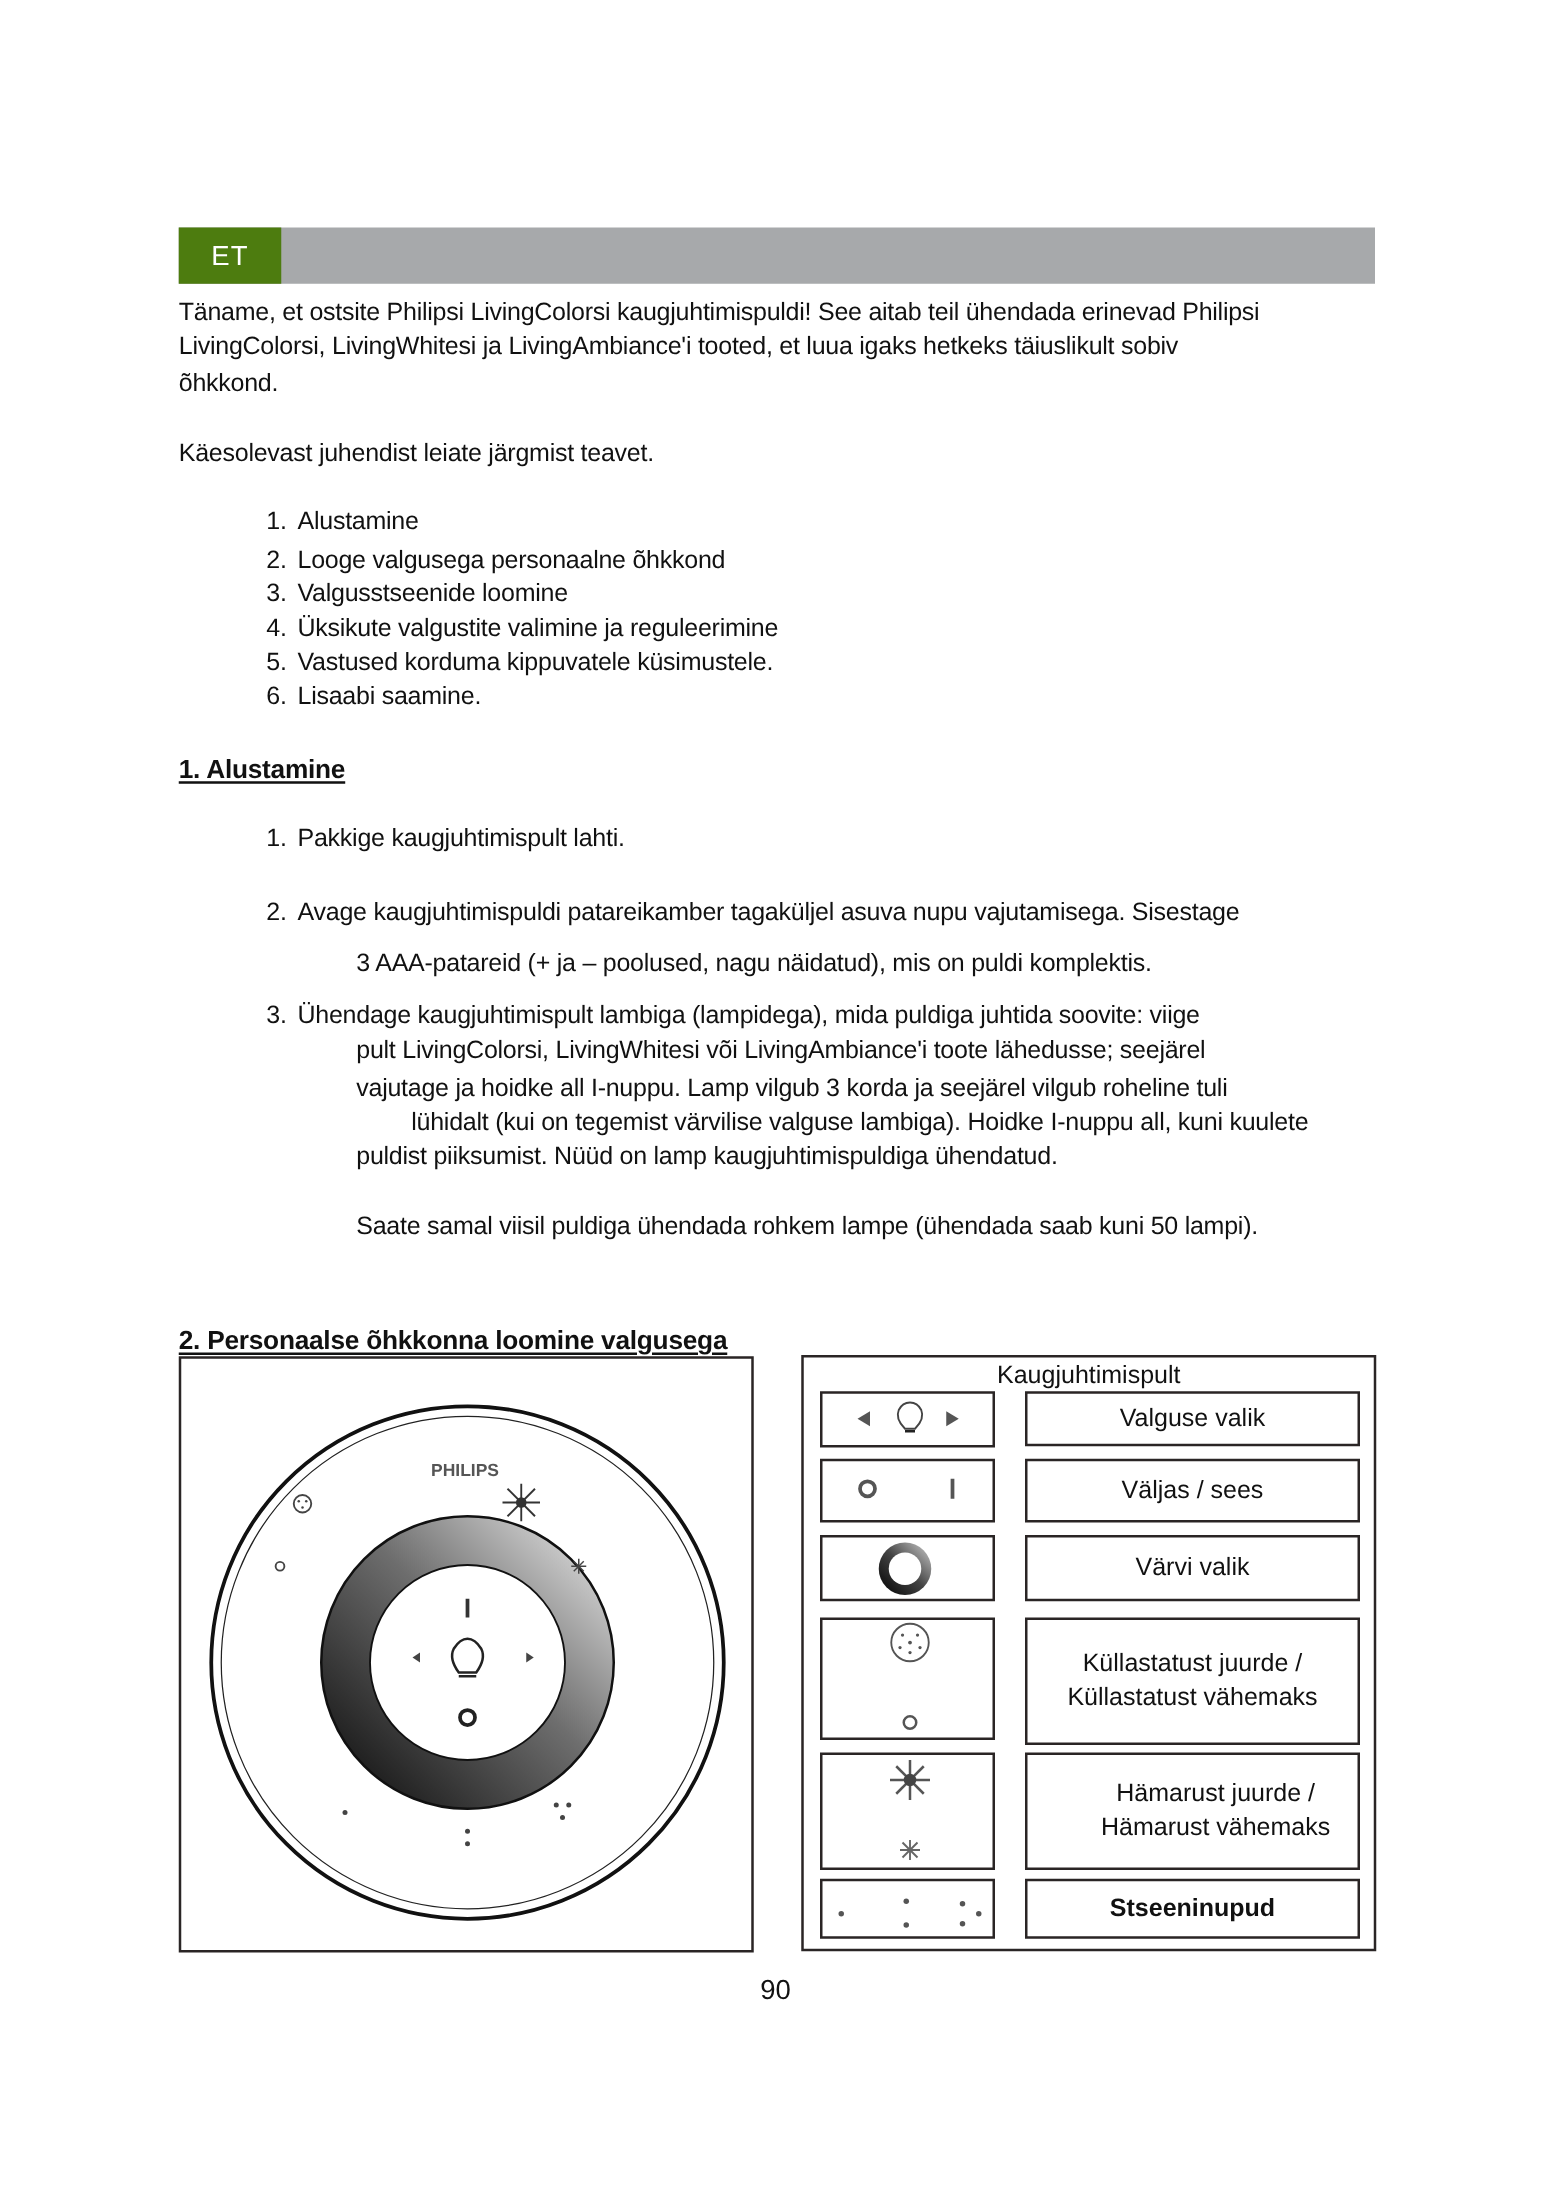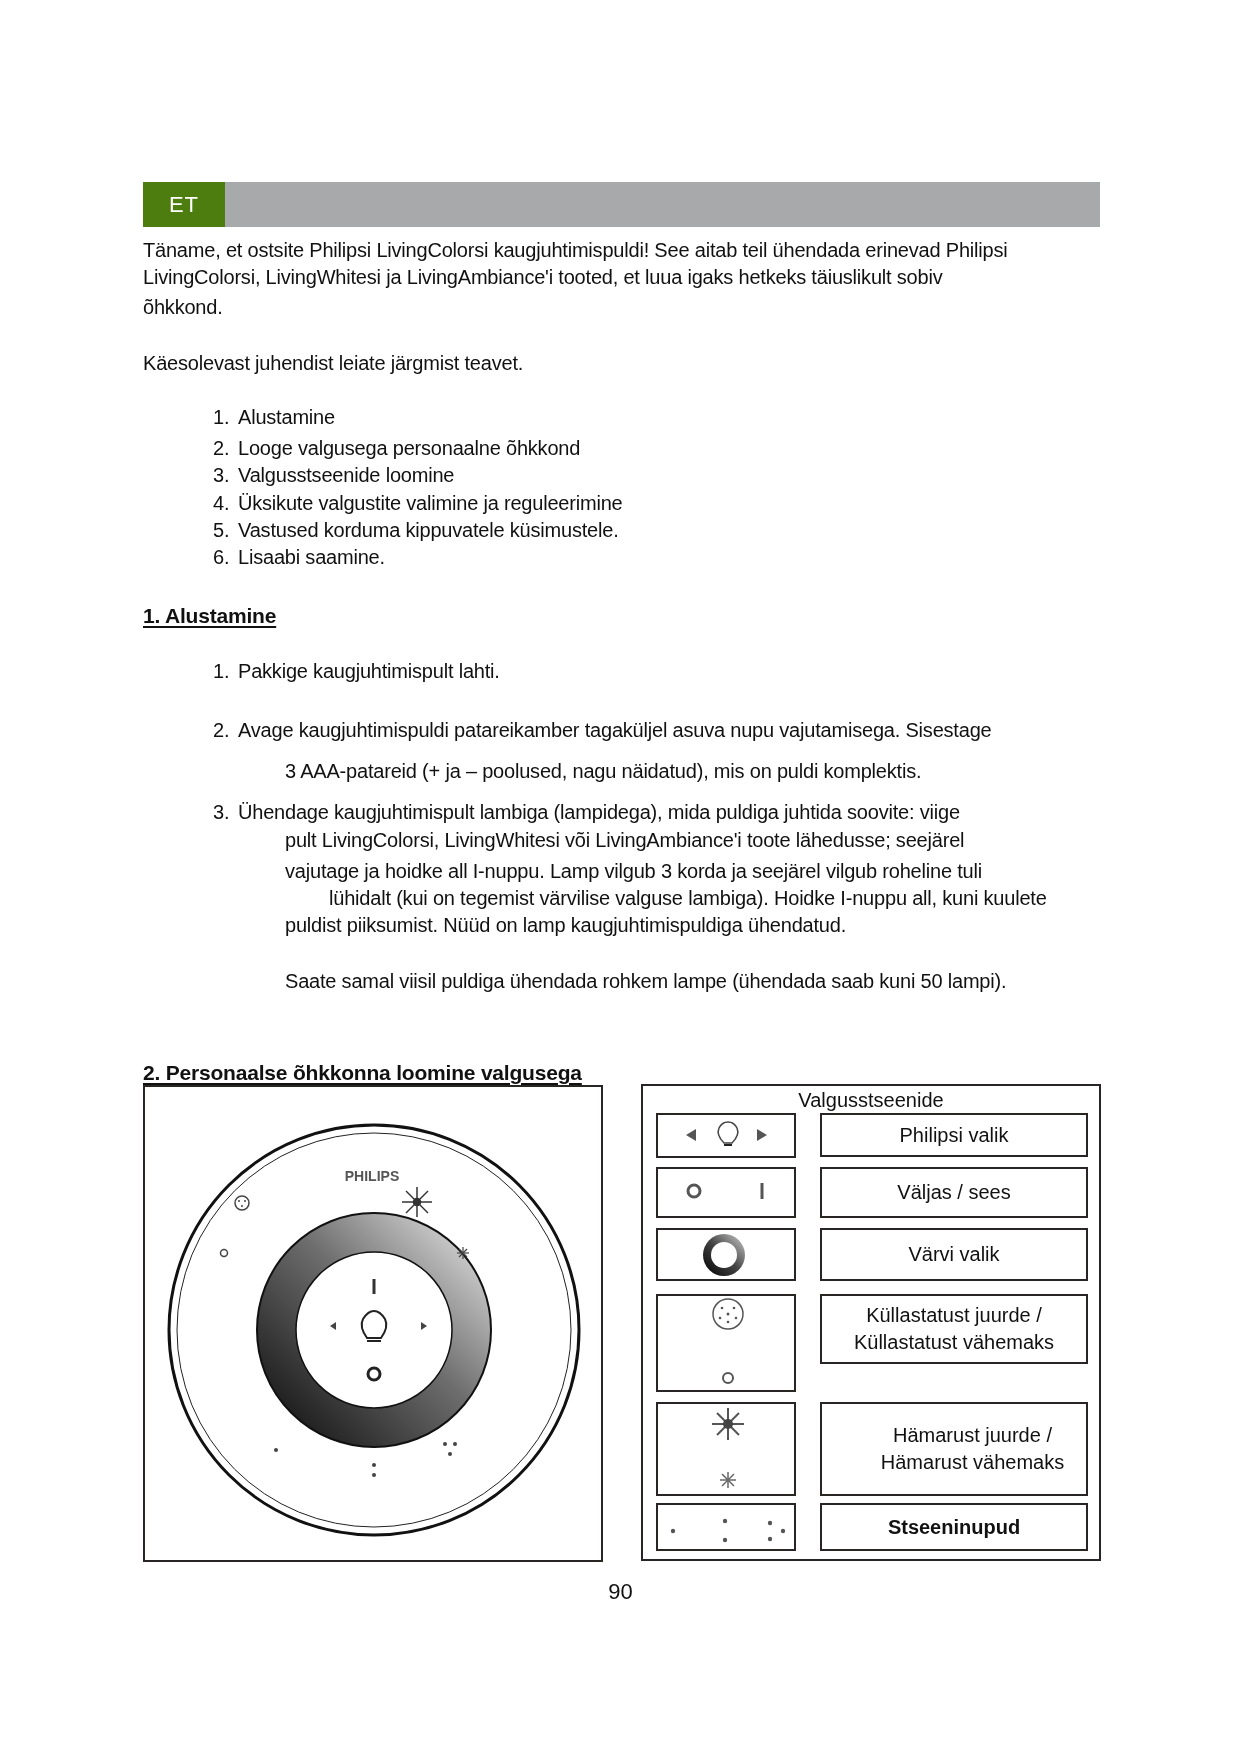--- a/index.html
+++ b/index.html
@@ -128,32 +128,32 @@
       </g>
     <g>
         <circle cx="300" cy="357" r="2" fill="#444"></circle>
         <circle cx="310" cy="357" r="2" fill="#444"></circle>
         <circle cx="305" cy="367" r="2" fill="#444"></circle>
       </g>
   </svg>
 </div>
 
 <div class="box" style="left:641px; top:1084px; width:460px; height:477px;"></div>
-<div class="abs" style="left:641px; top:1088px; width:460px; text-align:center; font-size:20px; line-height:24px;">Valgusstseenide</div>
+<div class="abs" style="left:641px; top:1088px; width:460px; text-align:center; font-size:20px; line-height:24px;">Kaugjuhtimispult</div>
 
 <div class="icon-box" style="left:656px; top:1113px; width:140px; height:45px;">
   <svg width="136" height="41" viewBox="0 0 136 41">
     <polygon points="28,20 38,14 38,26" fill="#555"></polygon>
     <path d="M66 28 Q58 20 61 13 Q64 7 70 7 Q76 7 79 13 Q82 20 74 28 Z" fill="none" stroke="#444" stroke-width="1.5"></path>
     <line x1="66" y1="30" x2="74" y2="30" stroke="#222" stroke-width="2"></line>
     <polygon points="99,14 109,20 99,26" fill="#555"></polygon>
   </svg>
 </div>
 <div class="lbl" style="left:820px; top:1113px; width:268px; height:44px;">
-    <span>Philipsi valik</span>
+    <span>Valguse valik</span>
   </div>
 
 <div class="icon-box" style="left:656px; top:1167px; width:140px; height:51px;">
   <svg width="136" height="47" viewBox="0 0 136 47">
     <circle cx="36" cy="22" r="6" fill="none" stroke="#555" stroke-width="3"></circle>
     <line x1="104" y1="14" x2="104" y2="30" stroke="#555" stroke-width="3"></line>
   </svg>
 </div>
 <div class="lbl" style="left:820px; top:1167px; width:268px; height:51px;">
     <span>Väljas / sees</span>
@@ -181,21 +181,21 @@
     <circle cx="70" cy="18" r="15" fill="none" stroke="#555" stroke-width="1.5"></circle>
     <circle cx="70" cy="18" r="1.5" fill="#555"></circle>
       <circle cx="64" cy="12" r="1.3" fill="#555"></circle>
       <circle cx="76" cy="12" r="1.3" fill="#555"></circle>
     <circle cx="62" cy="22" r="1.3" fill="#555"></circle>
       <circle cx="78" cy="22" r="1.3" fill="#555"></circle>
       <circle cx="70" cy="26" r="1.3" fill="#555"></circle>
     <circle cx="70" cy="82" r="5" fill="none" stroke="#555" stroke-width="2"></circle>
   </svg>
 </div>
-<div class="lbl" style="left:820px; top:1294px; width:268px; height:70px;">
+<div class="lbl" style="left:820px; top:1294px; width:268px; height:102px;">
   <div>
       <div>Küllastatust juurde /</div>
       <div>Küllastatust vähemaks</div>
     </div>
 </div>
 
 <div class="icon-box" style="left:656px; top:1402px; width:140px; height:94px;">
   <svg width="136" height="90" viewBox="0 0 136 90">
     <g stroke="#555" stroke-width="2">
       <line x1="70" y1="4" x2="70" y2="36"></line>

